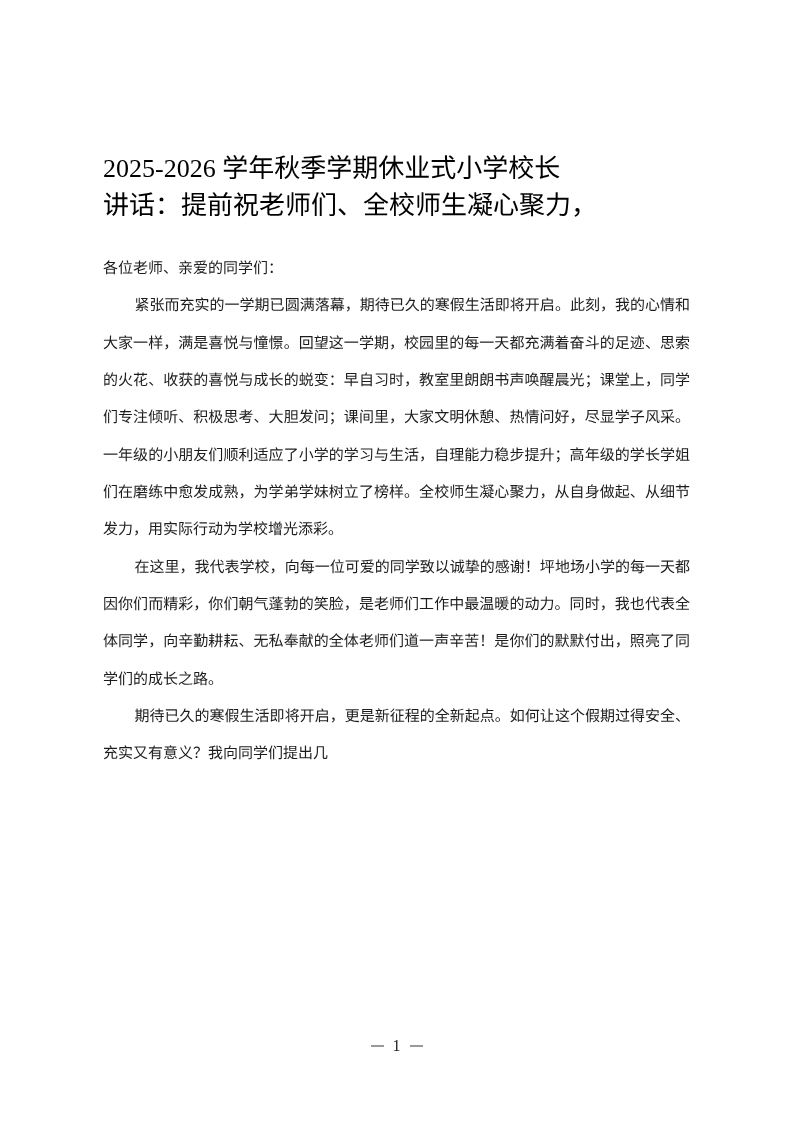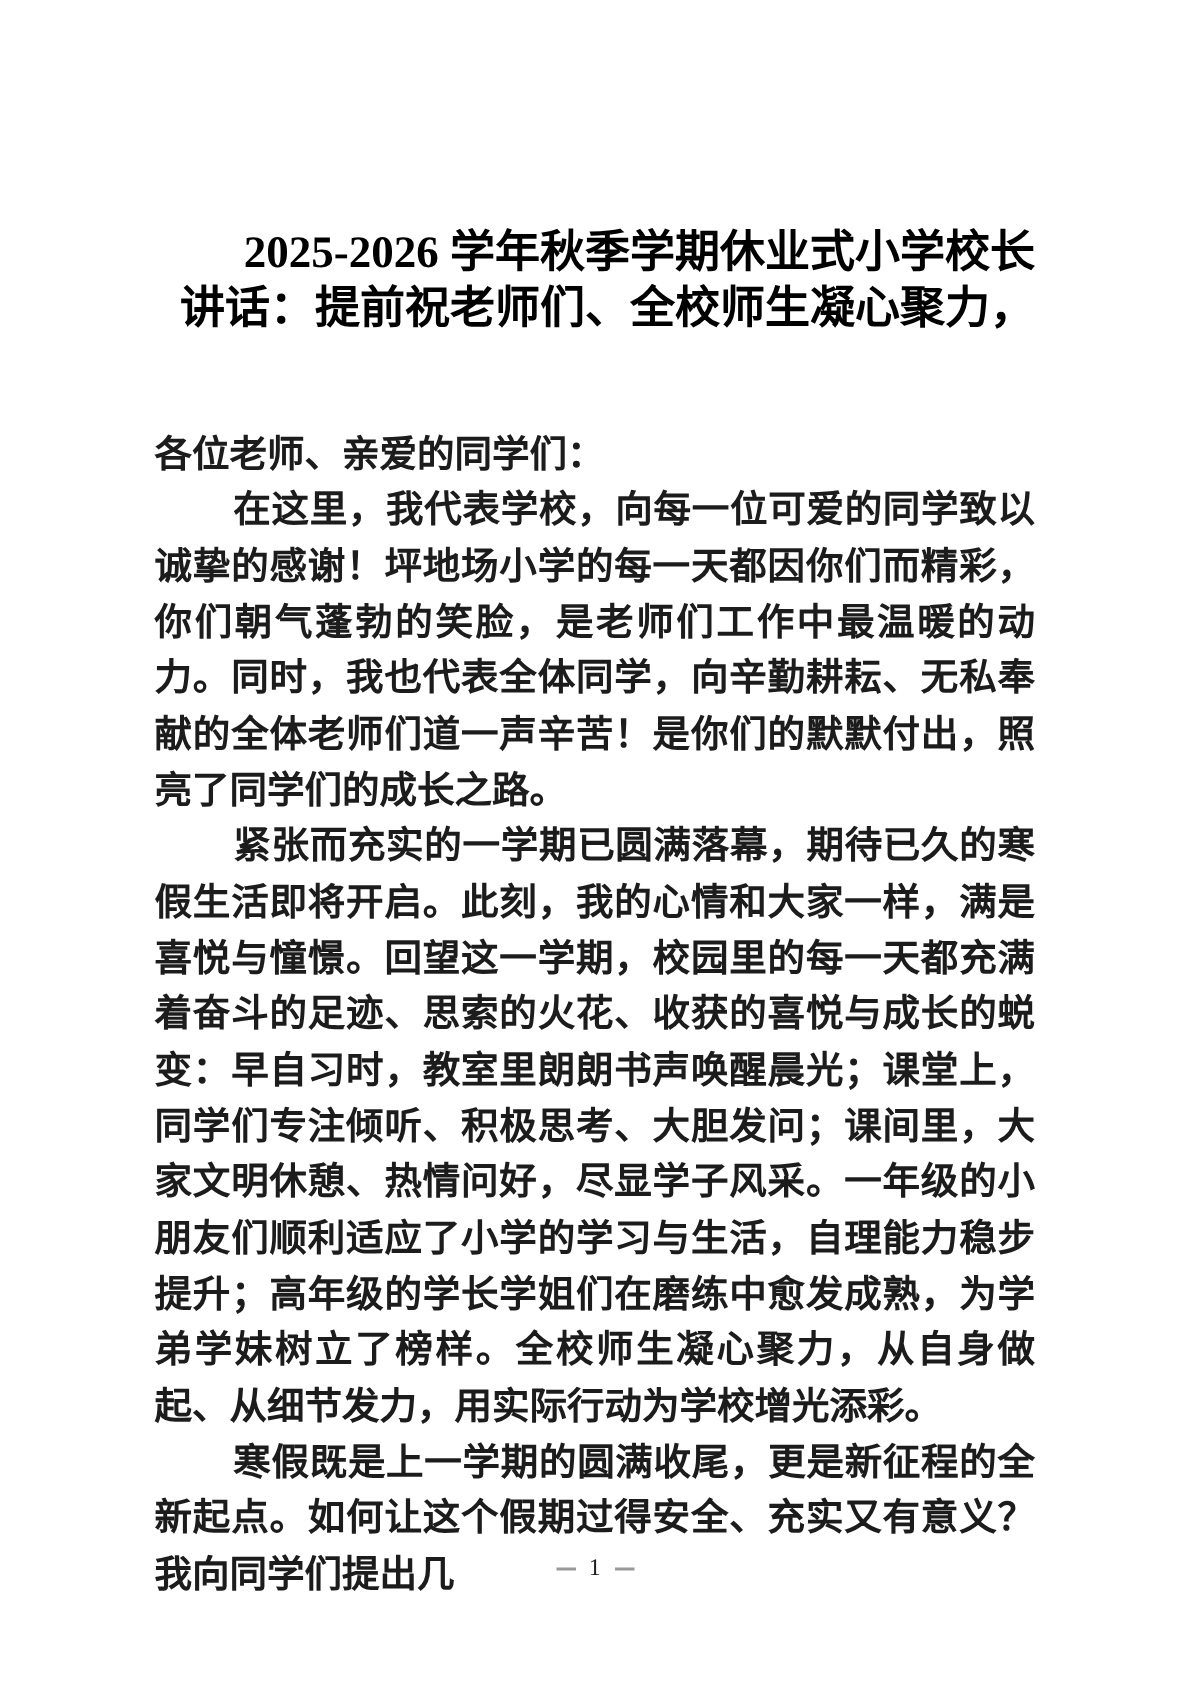--- a/index.html
+++ b/index.html
@@ -16,33 +16,33 @@
     overflow: hidden;
   }
   .content {
     position: absolute;
     left: 103px;
     top: 150px;
     width: 587px;
   }
   .doc-title {
     font-family: "Liberation Serif", "DejaVu Serif", serif;
-    font-weight: 700;
-    font-size: 30px;
+    font-weight: 400;
+    font-size: 26px;
     line-height: 37.4px;
     letter-spacing: 0;
-    text-align: right;
+    text-align: left;
     color: #000000;
     white-space: nowrap;
   }
   .doc-body {
-    margin-top: 60px;
+    margin-top: 25px;
     font-family: "Liberation Serif", "DejaVu Serif", serif;
-    font-weight: 700;
-    font-size: 25px;
+    font-weight: 400;
+    font-size: 15px;
     line-height: 37.35px;
     color: #1c1c1c;
     text-align: justify;
     text-justify: inter-character;
   }
   .para {
     margin: 0;
   }
   .para.indent {
     text-indent: 2.1em;
@@ -78,23 +78,23 @@
   <div class="content">
 
     <div class="doc-title">
       <div>2025-2026 学年秋季学期休业式小学校长</div>
       <div>讲话：提前祝老师们、全校师生凝心聚力，</div>
     </div>
 
     <div class="doc-body">
       <p class="para">各位老师、亲爱的同学们：</p>
       <div id="paragraphs">
+          <p class="para indent">紧张而充实的一学期已圆满落幕，期待已久的寒假生活即将开启。此刻，我的心情和大家一样，满是喜悦与憧憬。回望这一学期，校园里的每一天都充满着奋斗的足迹、思索的火花、收获的喜悦与成长的蜕变：早自习时，教室里朗朗书声唤醒晨光；课堂上，同学们专注倾听、积极思考、大胆发问；课间里，大家文明休憩、热情问好，尽显学子风采。一年级的小朋友们顺利适应了小学的学习与生活，自理能力稳步提升；高年级的学长学姐们在磨练中愈发成熟，为学弟学妹树立了榜样。全校师生凝心聚力，从自身做起、从细节发力，用实际行动为学校增光添彩。</p>
           <p class="para indent">在这里，我代表学校，向每一位可爱的同学致以诚挚的感谢！坪地场小学的每一天都因你们而精彩，你们朝气蓬勃的笑脸，是老师们工作中最温暖的动力。同时，我也代表全体同学，向辛勤耕耘、无私奉献的全体老师们道一声辛苦！是你们的默默付出，照亮了同学们的成长之路。</p>
-          <p class="para indent">紧张而充实的一学期已圆满落幕，期待已久的寒假生活即将开启。此刻，我的心情和大家一样，满是喜悦与憧憬。回望这一学期，校园里的每一天都充满着奋斗的足迹、思索的火花、收获的喜悦与成长的蜕变：早自习时，教室里朗朗书声唤醒晨光；课堂上，同学们专注倾听、积极思考、大胆发问；课间里，大家文明休憩、热情问好，尽显学子风采。一年级的小朋友们顺利适应了小学的学习与生活，自理能力稳步提升；高年级的学长学姐们在磨练中愈发成熟，为学弟学妹树立了榜样。全校师生凝心聚力，从自身做起、从细节发力，用实际行动为学校增光添彩。</p>
-          <p class="para indent">寒假既是上一学期的圆满收尾，更是新征程的全新起点。如何让这个假期过得安全、充实又有意义？我向同学们提出几</p>
+          <p class="para indent">期待已久的寒假生活即将开启，更是新征程的全新起点。如何让这个假期过得安全、充实又有意义？我向同学们提出几</p>
         </div>
     </div>
 
   </div>
 
   <div class="page-footer">
     <span class="footer-dash"></span>
     <span class="footer-num">1</span>
     <span class="footer-dash"></span>
   </div>

